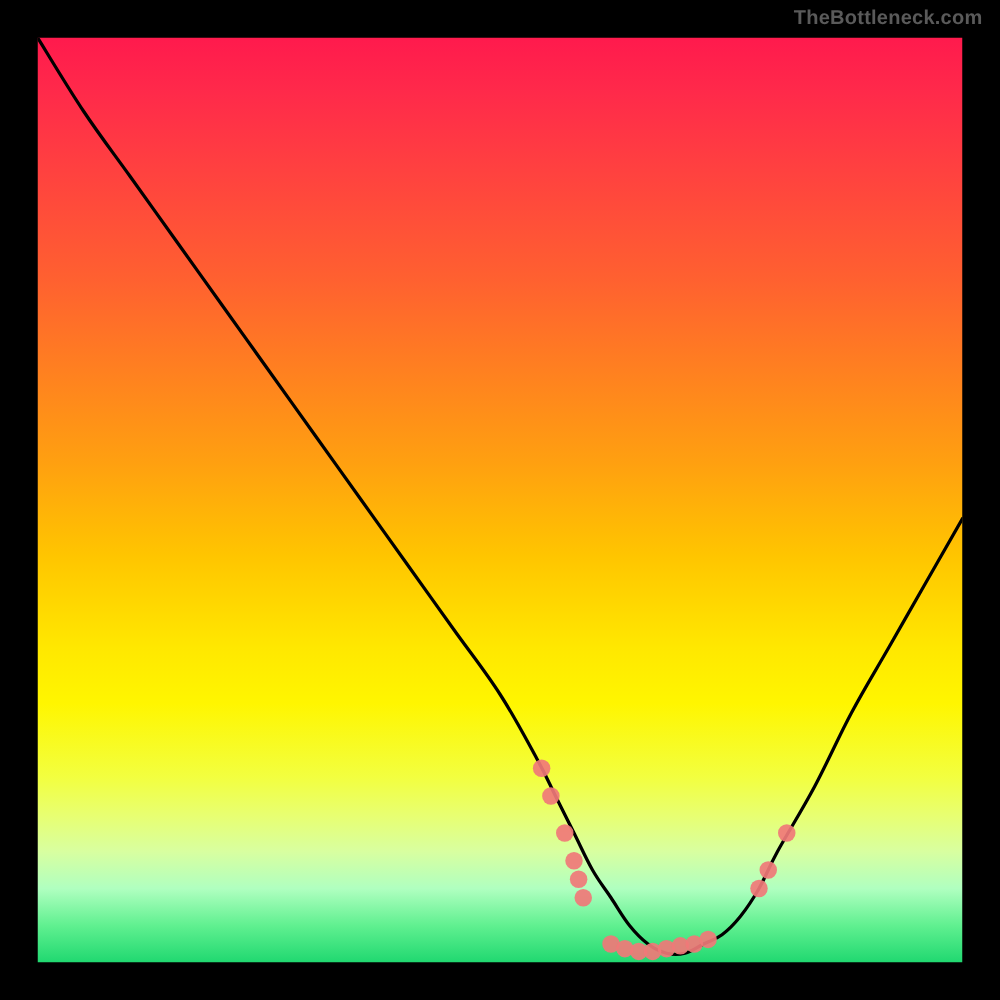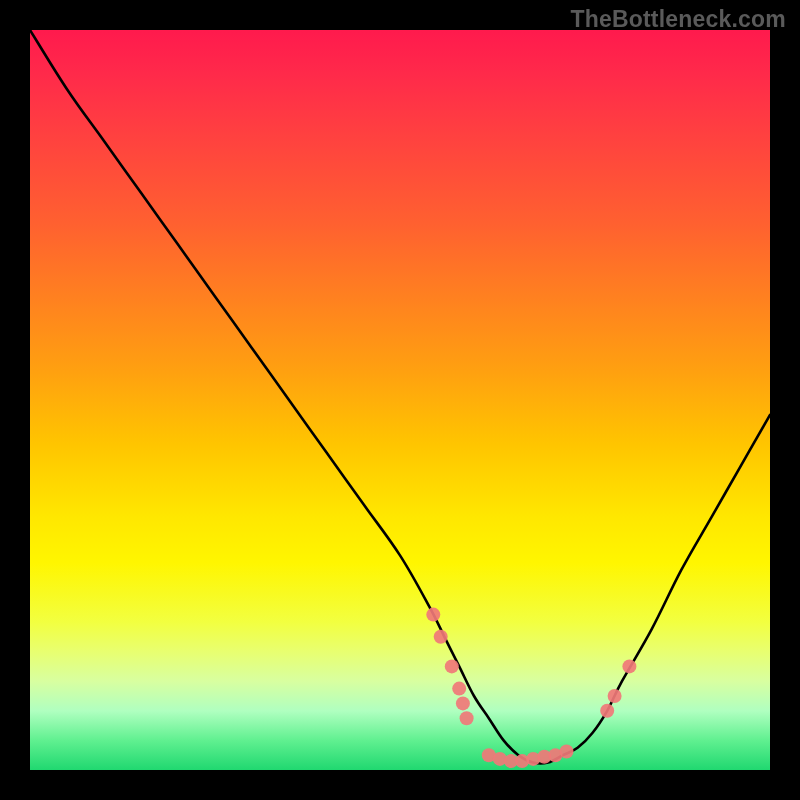--- a/index.html
+++ b/index.html
@@ -8,21 +8,21 @@
     position: relative;
     width: 800px;
     height: 800px;
     background: #000;
   }
   .watermark {
     position: absolute;
     top: 6px;
     right: 14px;
     font-family: Arial, Helvetica, sans-serif;
-    font-size: 23px;
+    font-size: 16px;
     font-weight: bold;
     color: #5a5a5a;
     letter-spacing: 0.2px;
     z-index: 10;
   }
   .plot-area {
     position: absolute;
     left: 30px;
     top: 30px;
     width: 740px;

